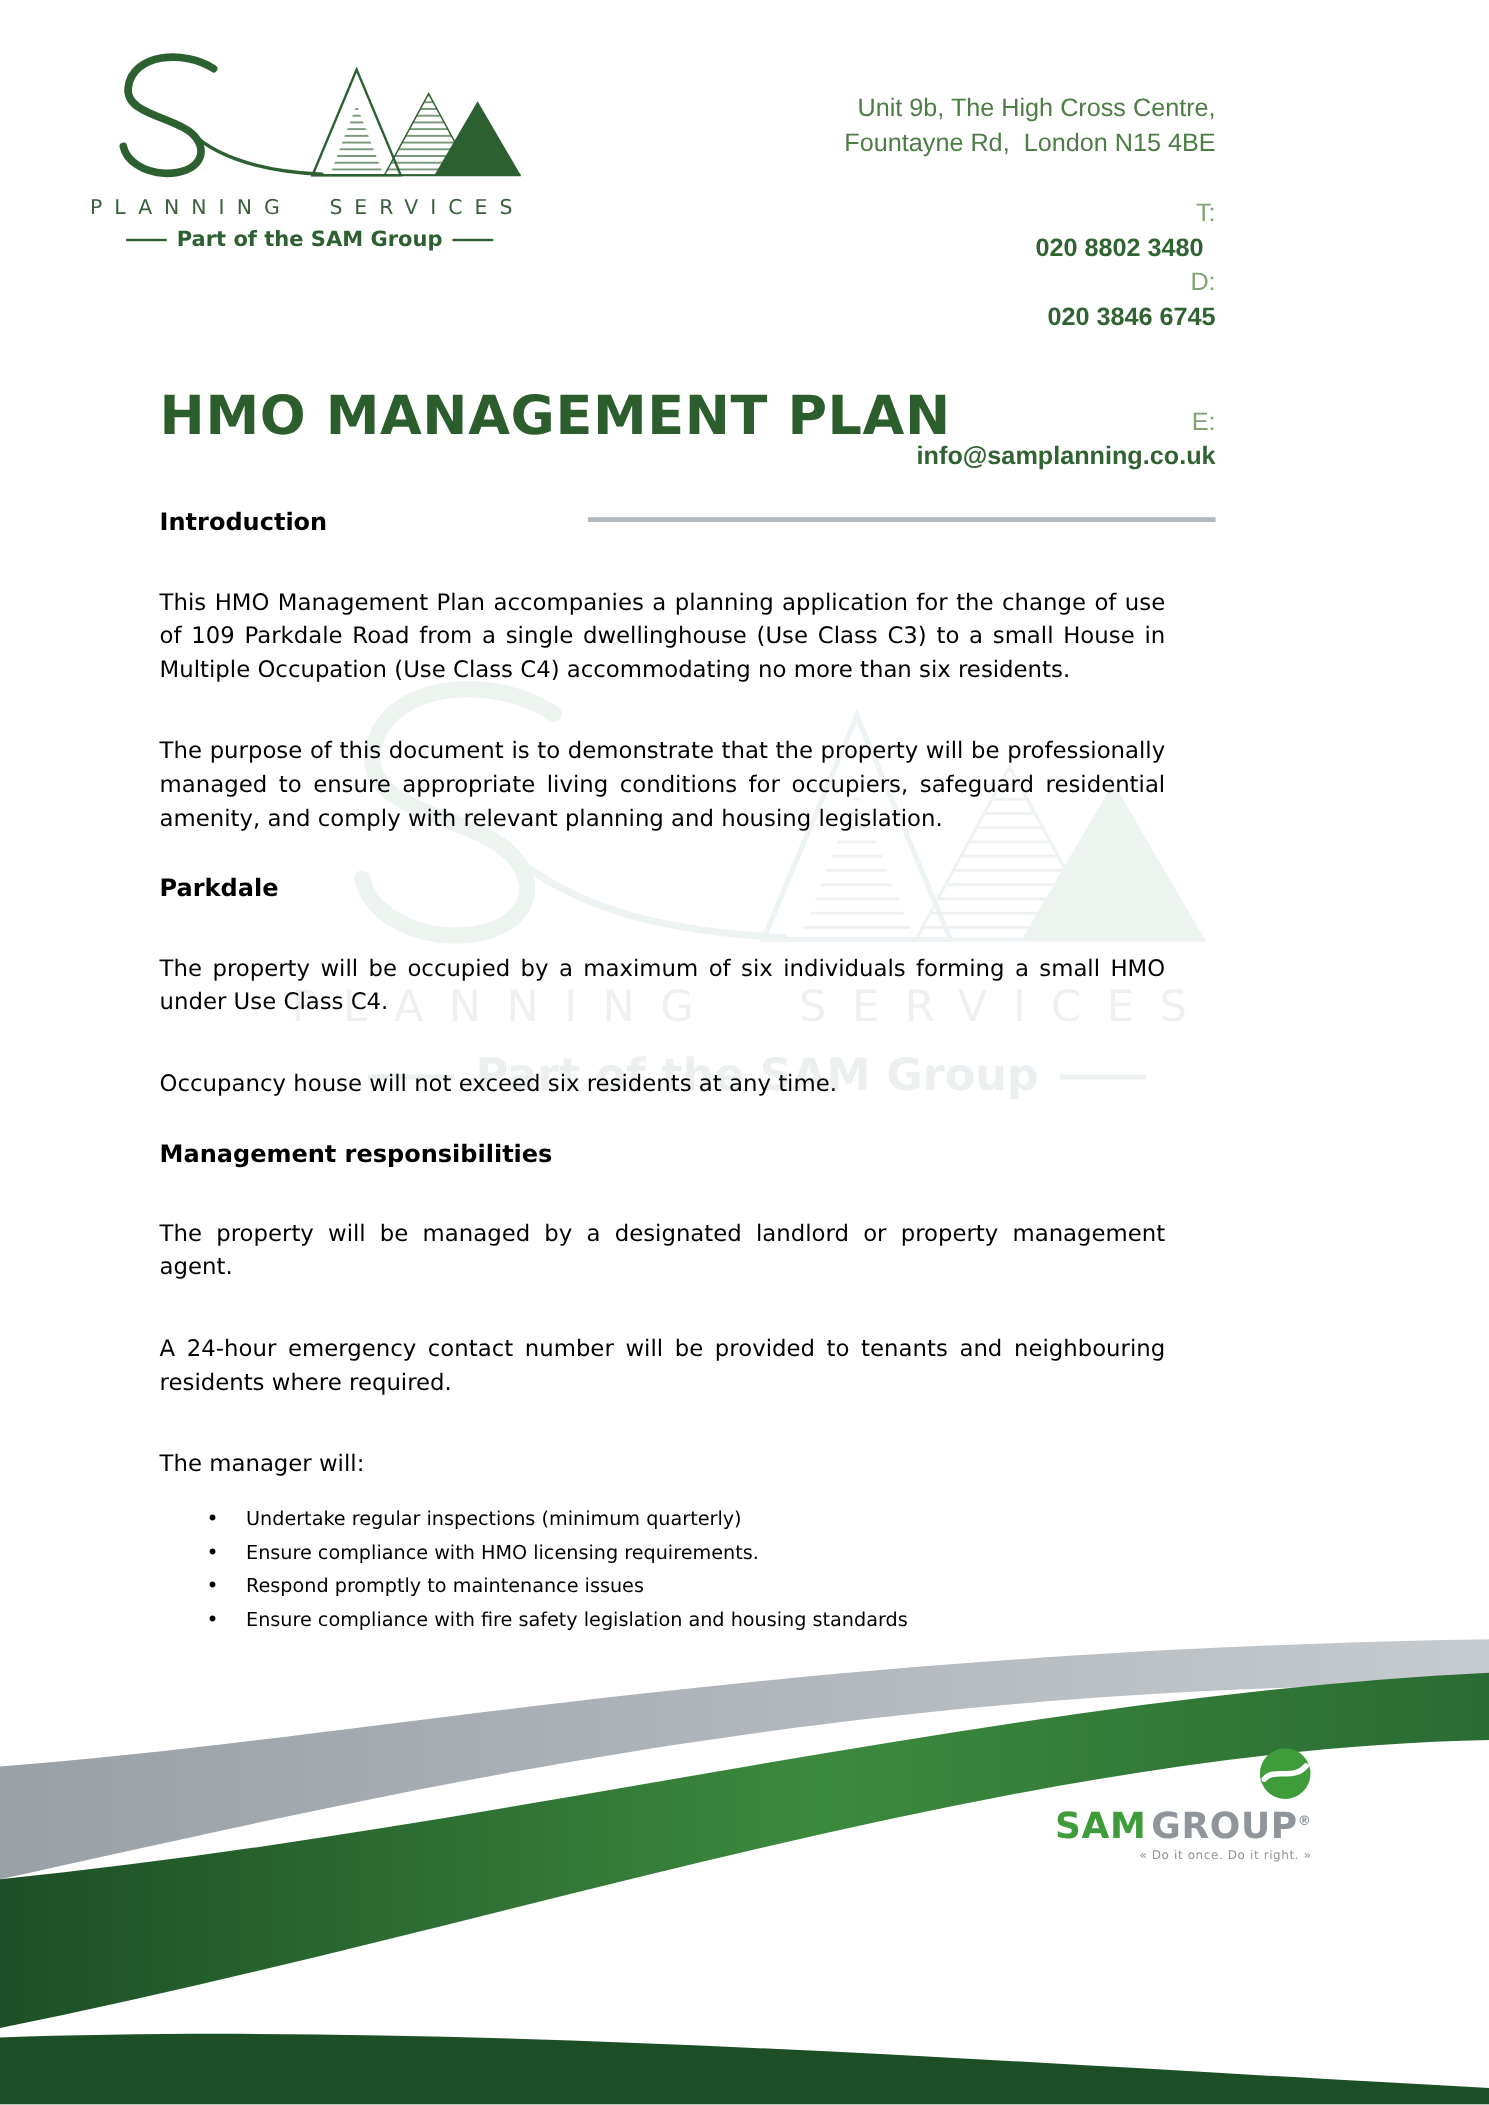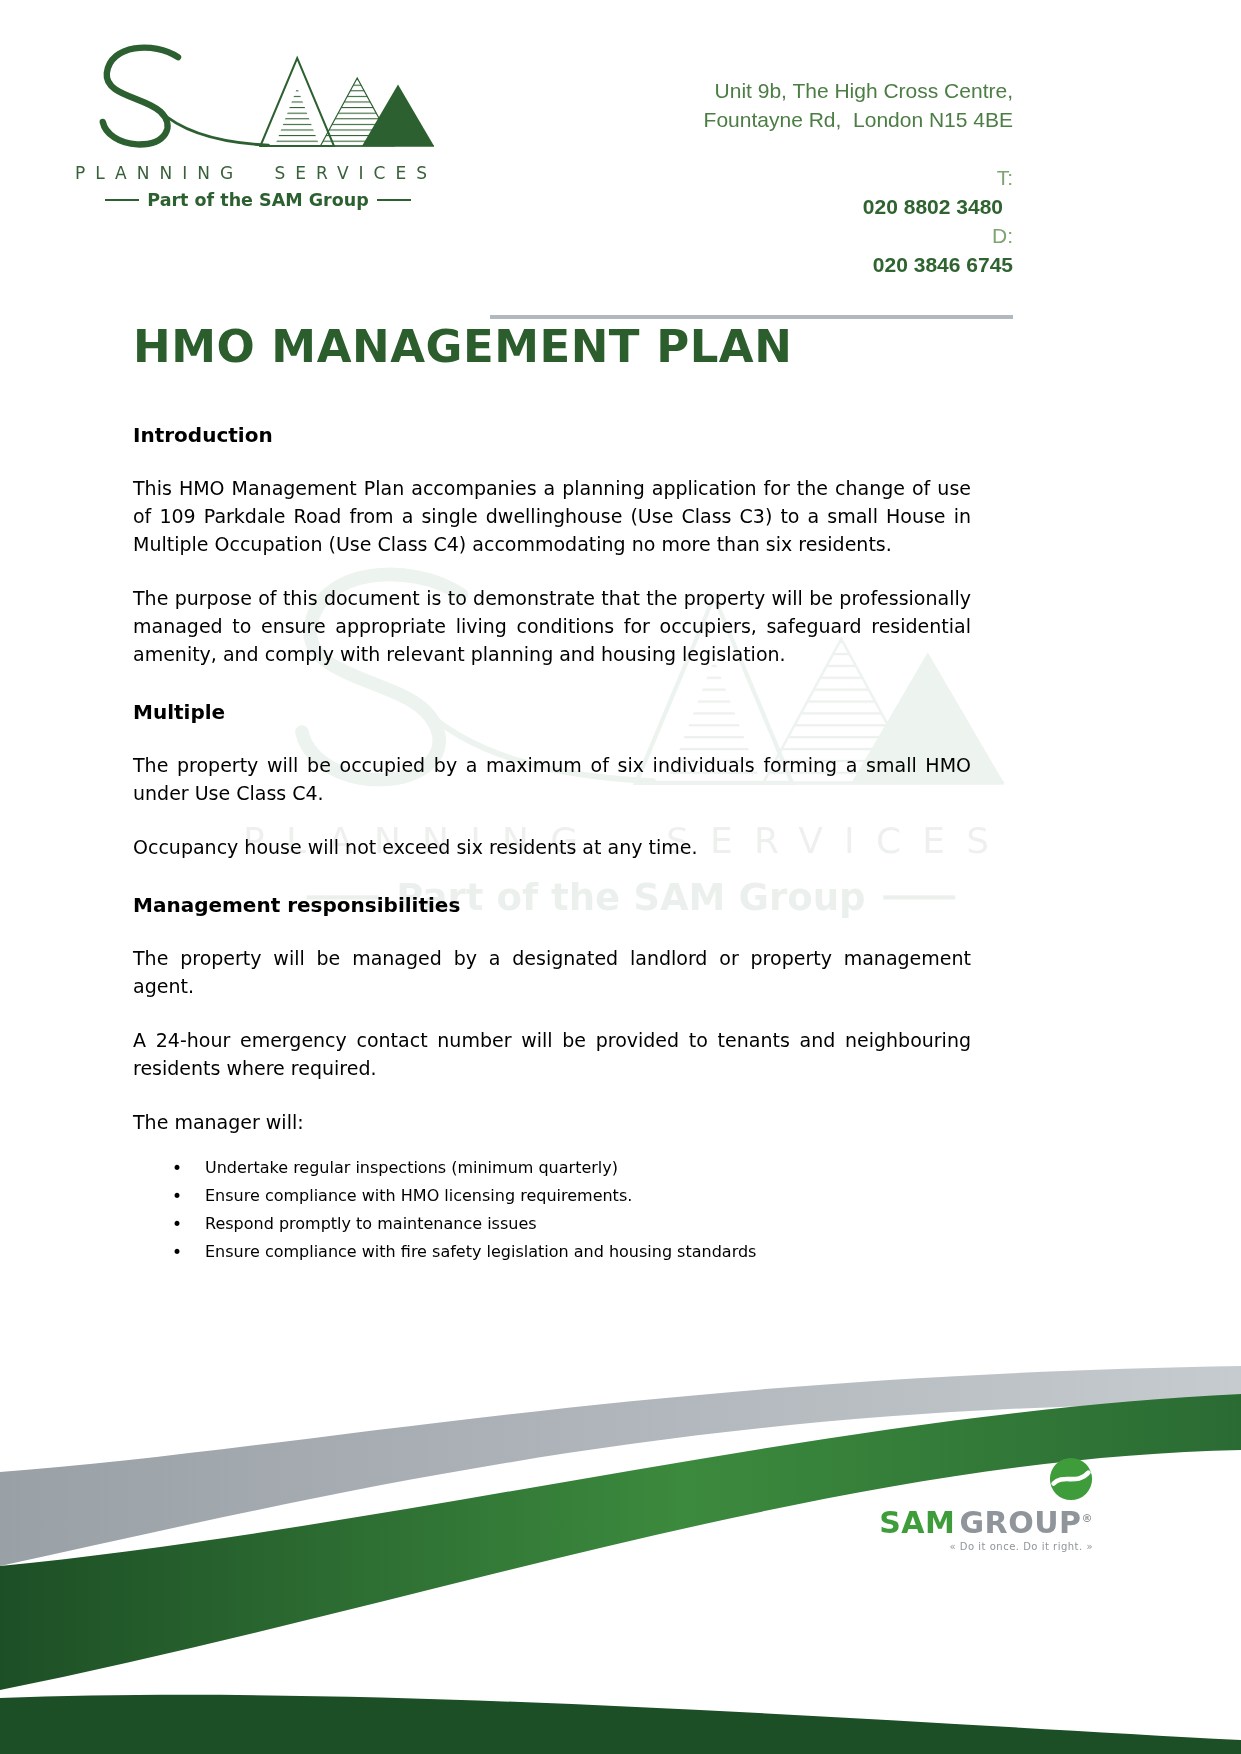--- a/index.html
+++ b/index.html
@@ -46,21 +46,21 @@
   }
   .watermark .wm-inner { width:366px; transform:scale(2.12); transform-origin:0 0; color:#3f7a4a; }
 
   
   main { position:absolute; left:133px; top:322px; width:838px; z-index:2; }
   h1 {
     font-size:45px; line-height:50px; font-weight:bold;
     color:var(--title-green,#2c5e2d); letter-spacing:0.5px; margin-bottom:50px;
   }
   h2 { font-size:20px; line-height:26px; font-weight:bold; color:#000; margin-top:31px; }
-  main p { font-size:19px; line-height:28px; text-align:justify; margin-top:26px; }
+  main p { font-size:19px; line-height:28px; text-align:justify; margin-top:40px; }
   main ul { margin-top:18px; list-style:none; }
   main li { font-size:16px; line-height:28px; padding-left:72px; position:relative; }
   main li::before { content:"\2022"; position:absolute; left:39px; font-size:17px; }
 
   
   .footer-waves { position:absolute; left:0; bottom:0; width:1241px; height:400px; display:block; z-index:0; }
 
   .footer-brand {
     position:absolute; right:148px; bottom:202px; z-index:3;
     display:flex; flex-direction:column; align-items:flex-end;
@@ -106,20 +106,24 @@
 
     <div class="contact">
       <div class="line">Unit 9b, The High Cross Centre,</div>
       <div class="line">Fountayne Rd,  London N15 4BE</div>
       <div class="line">
         <span class="lbl">T:</span>
         <span class="val">020 8802 3480</span><span class="sep"></span>
         <span class="lbl">D:</span>
         <span class="val">020 3846 6745</span>
       </div>
+      <div class="line">
+        <span class="lbl">E:</span>
+        <span class="val">info@samplanning.co.uk</span>
+      </div>
       <div class="rule"></div>
     </div>
   </header>
 
   <div class="watermark" aria-hidden="true">
     <div class="wm-inner logo">
       <svg class="mark" viewBox="0 0 450 150">
         <use href="#sam-mark"></use>
       </svg>
       <div class="logo-sub">PLANNING SERVICES</div>
@@ -130,21 +134,21 @@
       </div>
     </div>
   </div>
 
   <main>
     <h1>HMO MANAGEMENT PLAN</h1>
     <div id="sections">
         <h2>Introduction</h2>
         <p>This HMO Management Plan accompanies a planning application for the change of use of 109 Parkdale Road from a single dwellinghouse (Use Class C3) to a small House in Multiple Occupation (Use Class C4) accommodating no more than six residents.</p>
         <p>The purpose of this document is to demonstrate that the property will be professionally managed to ensure appropriate living conditions for occupiers, safeguard residential amenity, and comply with relevant planning and housing legislation.</p>
-        <h2>Multiple</h2>
+        <h2>Parkdale</h2>
         <p>The property will be occupied by a maximum of six individuals forming a small HMO under Use Class C4.</p>
         <p>Occupancy house will not exceed six residents at any time.</p>
         <h2>Management responsibilities</h2>
         <p>The property will be managed by a designated landlord or property management agent.</p>
         <p>A 24-hour emergency contact number will be provided to tenants and neighbouring residents where required.</p>
         <p>The manager will:</p>
         <ul>
           <li>Undertake regular inspections (minimum quarterly)</li>
           <li>Ensure compliance with HMO licensing requirements.</li>
           <li>Respond promptly to maintenance issues</li>

